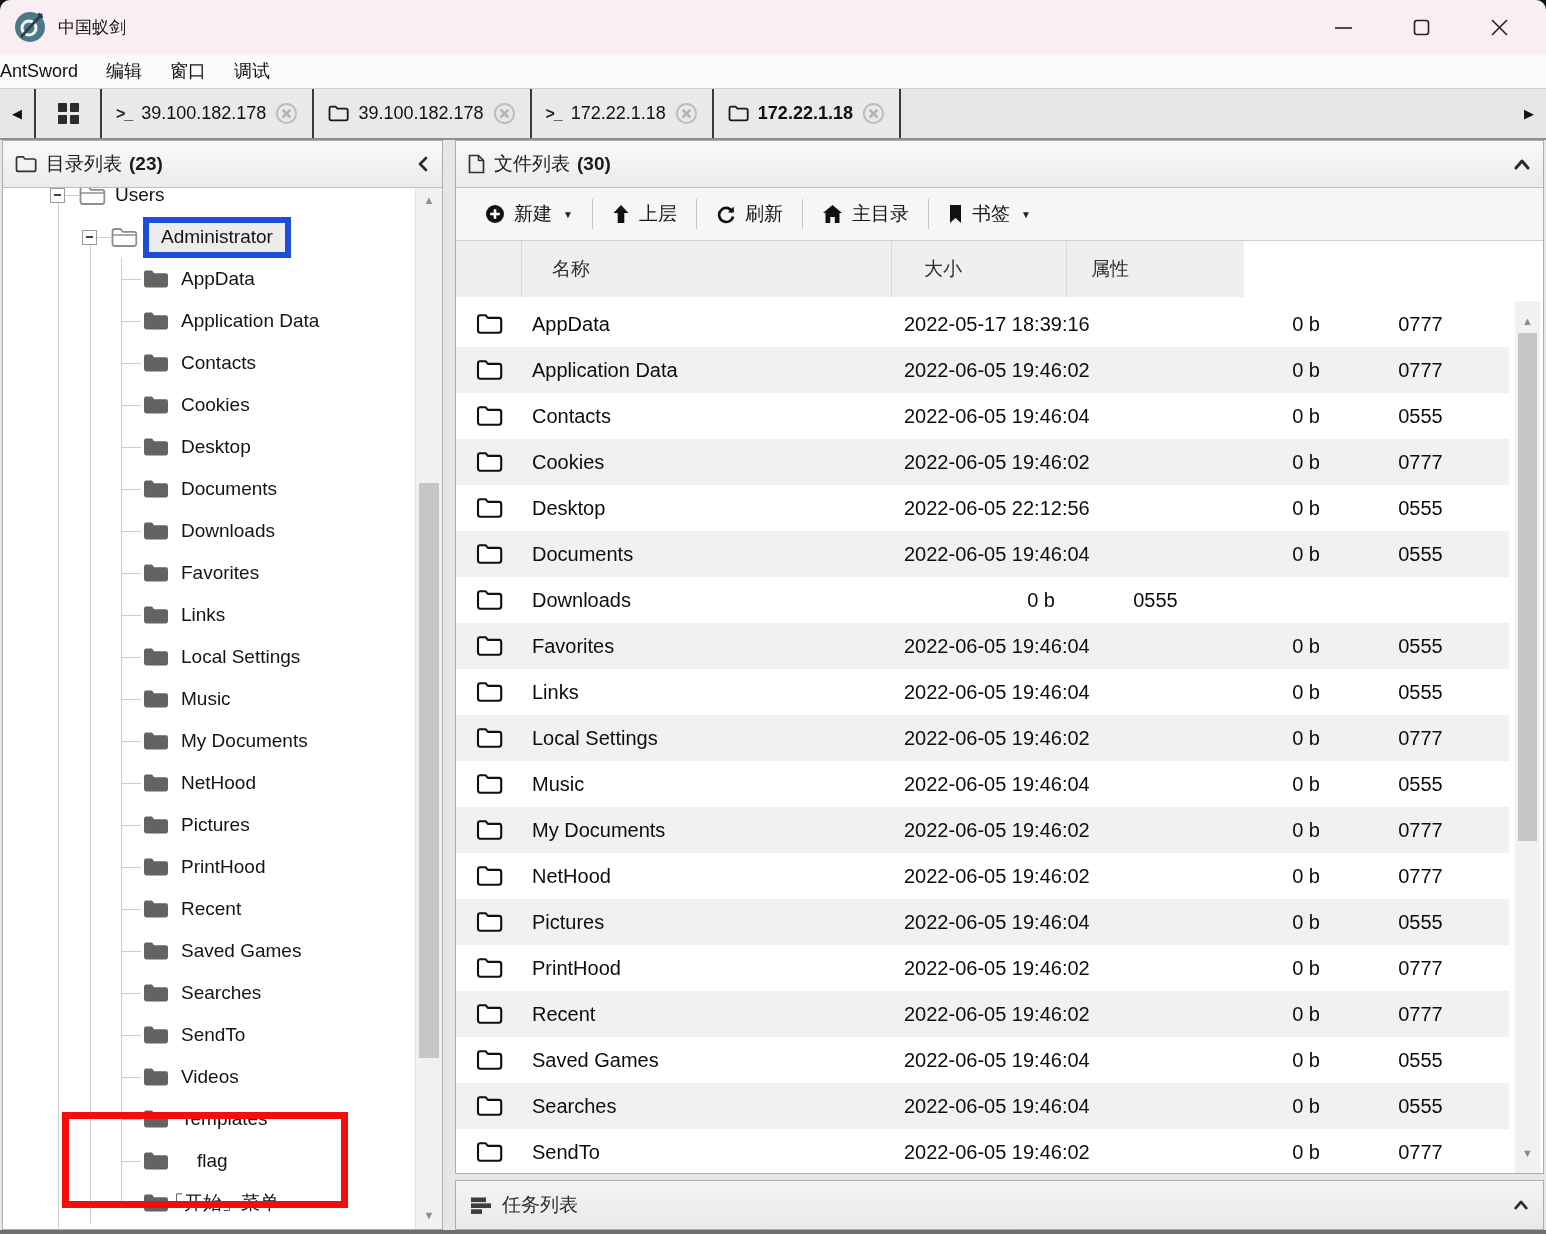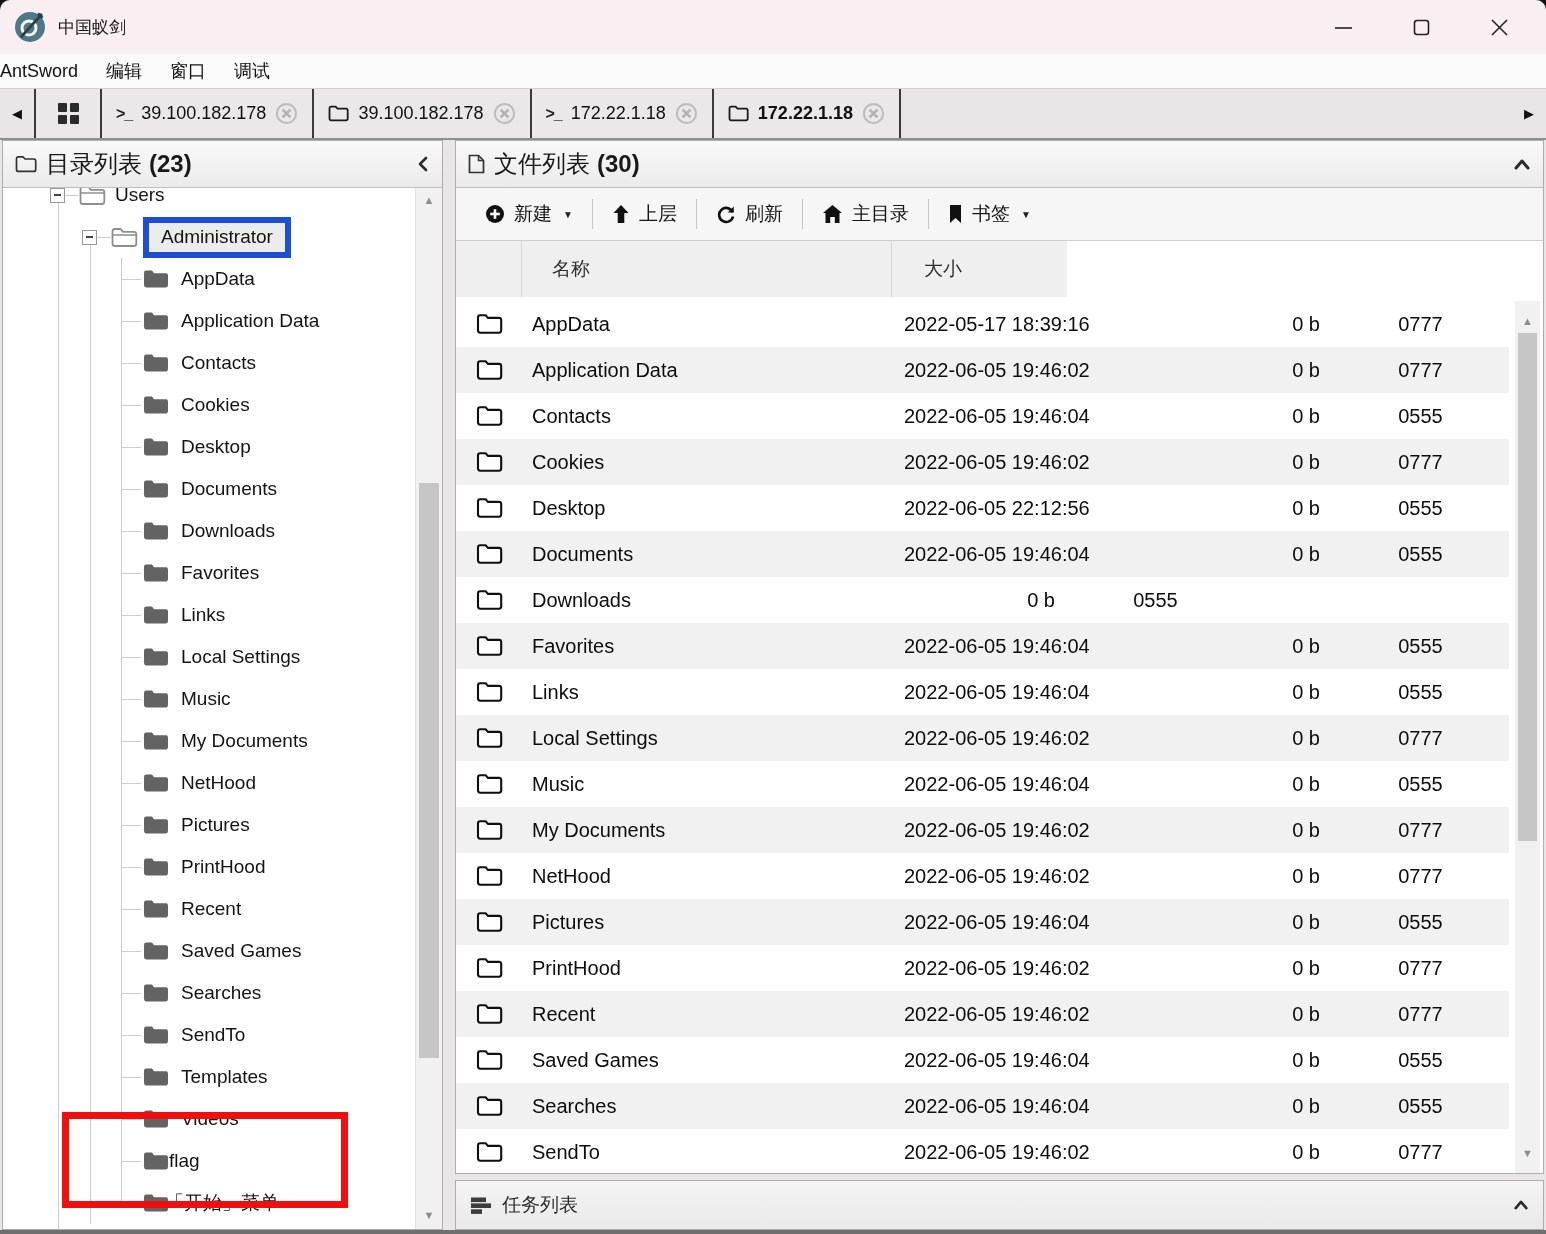--- a/index.html
+++ b/index.html
@@ -27,21 +27,21 @@
   .tab .lbl{white-space:nowrap;}
   .tab.active .lbl{font-weight:bold;}
   .tab-fill{flex:1;border-left:2px solid #3a3a3a;background:#e7e5e5;}
   .term-glyph{font-size:16px;font-weight:600;letter-spacing:-1px;color:#222;}
   .gridicon{display:grid;grid-template-columns:9px 9px;grid-template-rows:9px 9px;gap:3px;}
   .gridicon i{background:#2b2b2b;border-radius:1px;}
 
   
   .main{position:absolute;top:140px;left:0;right:0;bottom:4px;background:#e8e6e7;}
   .panel{background:#fff;border:1px solid #adadad;box-sizing:border-box;}
-  .panel-header{height:47px;background:linear-gradient(#f9f9f9,#ebebeb);border-bottom:1px solid #bdbdbd;display:flex;align-items:center;padding:0 12px;font-size:24px;color:#1a1a1a;flex:0 0 auto;box-sizing:border-box;}
+  .panel-header{height:47px;background:linear-gradient(#f9f9f9,#ebebeb);border-bottom:1px solid #bdbdbd;display:flex;align-items:center;padding:0 12px;font-size:19px;color:#1a1a1a;flex:0 0 auto;box-sizing:border-box;}
   .panel-header .cnt{font-weight:bold;margin-left:7px;}
   .panel-header .ph-icon{margin-right:9px;display:flex;}
   .panel-header .chev{margin-left:auto;display:flex;}
 
   
   .sidebar{position:absolute;left:2px;top:0;width:441px;bottom:0;display:flex;flex-direction:column;}
   .tree-viewport{flex:1;position:relative;overflow:hidden;background:#fff;}
   .tree-content{position:absolute;top:-14px;left:0;right:26px;}
   .guide{position:absolute;border-left:1px solid #cdcdcd;width:0;}
   .tree-row{height:42px;display:flex;align-items:center;position:relative;font-size:19px;color:#141414;}
@@ -419,39 +419,39 @@
               </span>
               <span class="tlabel" style="left: 178px;">SendTo</span>
             </div>
             <div class="tree-row d2">
               <span class="stub" style="left: 118px; width: 20px;"></span>
               <span class="ticon" style="left: 140px;">
                 <svg width="26" height="20" viewBox="0 0 26 20">
                   <path d="M1 4 Q1 1.6 3.2 1.6 H9 L11 4.2 H23 Q25 4.2 25 6.4 V16 Q25 18.4 23 18.4 H3.2 Q1 18.4 1 16 Z" fill="#636363"></path>
                 </svg>
               </span>
+              <span class="tlabel" style="left: 178px;">Videos</span>
+            </div>
+            <div class="tree-row d2">
+              <span class="stub" style="left: 118px; width: 20px;"></span>
+              <span class="ticon" style="left: 140px;">
+                <svg width="26" height="20" viewBox="0 0 26 20">
+                  <path d="M1 4 Q1 1.6 3.2 1.6 H9 L11 4.2 H23 Q25 4.2 25 6.4 V16 Q25 18.4 23 18.4 H3.2 Q1 18.4 1 16 Z" fill="#636363"></path>
+                </svg>
+              </span>
               <span class="tlabel" style="left: 178px;">Templates</span>
             </div>
             <div class="tree-row d2">
               <span class="stub" style="left: 118px; width: 20px;"></span>
               <span class="ticon" style="left: 140px;">
                 <svg width="26" height="20" viewBox="0 0 26 20">
                   <path d="M1 4 Q1 1.6 3.2 1.6 H9 L11 4.2 H23 Q25 4.2 25 6.4 V16 Q25 18.4 23 18.4 H3.2 Q1 18.4 1 16 Z" fill="#636363"></path>
                 </svg>
               </span>
-              <span class="tlabel" style="left: 178px;">Videos</span>
-            </div>
-            <div class="tree-row d2">
-              <span class="stub" style="left: 118px; width: 20px;"></span>
-              <span class="ticon" style="left: 140px;">
-                <svg width="26" height="20" viewBox="0 0 26 20">
-                  <path d="M1 4 Q1 1.6 3.2 1.6 H9 L11 4.2 H23 Q25 4.2 25 6.4 V16 Q25 18.4 23 18.4 H3.2 Q1 18.4 1 16 Z" fill="#636363"></path>
-                </svg>
-              </span>
-              <span class="tlabel" style="left: 166px;">flag</span>
+              <span class="tlabel" style="left: 194px;">flag</span>
             </div>
             <div class="tree-row d2">
               <span class="stub" style="left: 118px; width: 20px;"></span>
               <span class="ticon" style="left: 140px;">
                 <svg width="26" height="20" viewBox="0 0 26 20">
                   <path d="M1 4 Q1 1.6 3.2 1.6 H9 L11 4.2 H23 Q25 4.2 25 6.4 V16 Q25 18.4 23 18.4 H3.2 Q1 18.4 1 16 Z" fill="#636363"></path>
                 </svg>
               </span>
               <span class="tlabel" style="left: 162px;">「开始」菜单</span>
             </div>
@@ -521,20 +521,21 @@
               </svg>
               <span>书签</span>
               <span class="caret">▼</span>
             </div>
           </div>
 
         <div class="thead" id="thead">
             <div class="th c0"></div>
             <div class="th c1">名称</div>
             <div class="th c3">大小</div>
+            <div class="th c4">属性</div>
           </div>
 
         <div class="file-body">
           <div class="rows" id="filerows" style="width:1053px;">
               <div class="frow">
                 <div class="fcell c0">
                   <svg width="27" height="22" viewBox="0 0 27 22">
                     <path d="M2 4.6 Q2 2.2 4.2 2.2 H9.6 L11.8 4.9 H23 Q25.2 4.9 25.2 7.2 V17.3 Q25.2 19.7 23 19.7 H4.2 Q2 19.7 2 17.3 Z" fill="#fff" stroke="#0f0f0f" stroke-width="2.1" stroke-linejoin="round"></path>
                   </svg>
                 </div>

